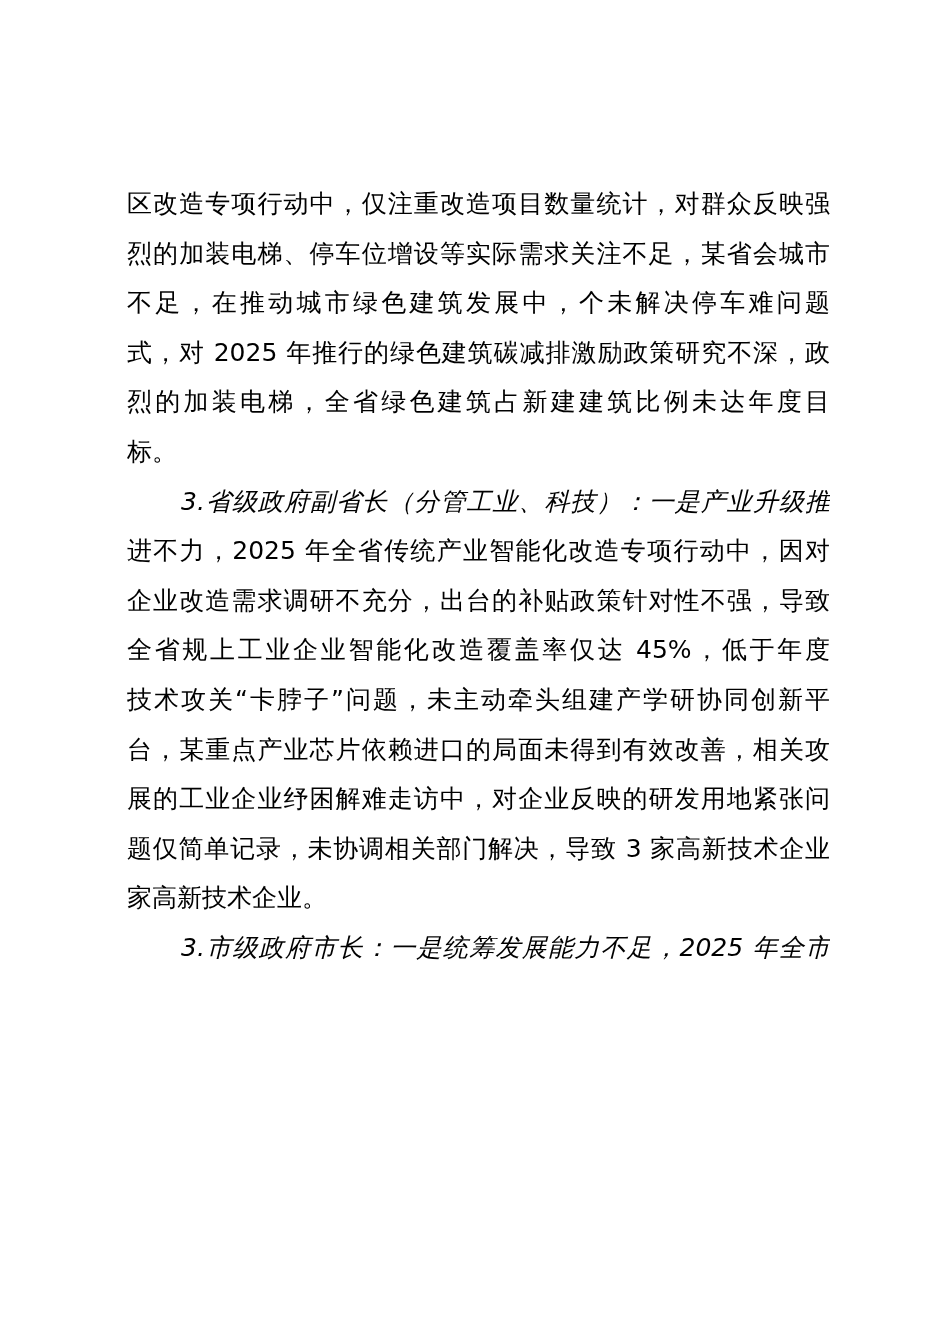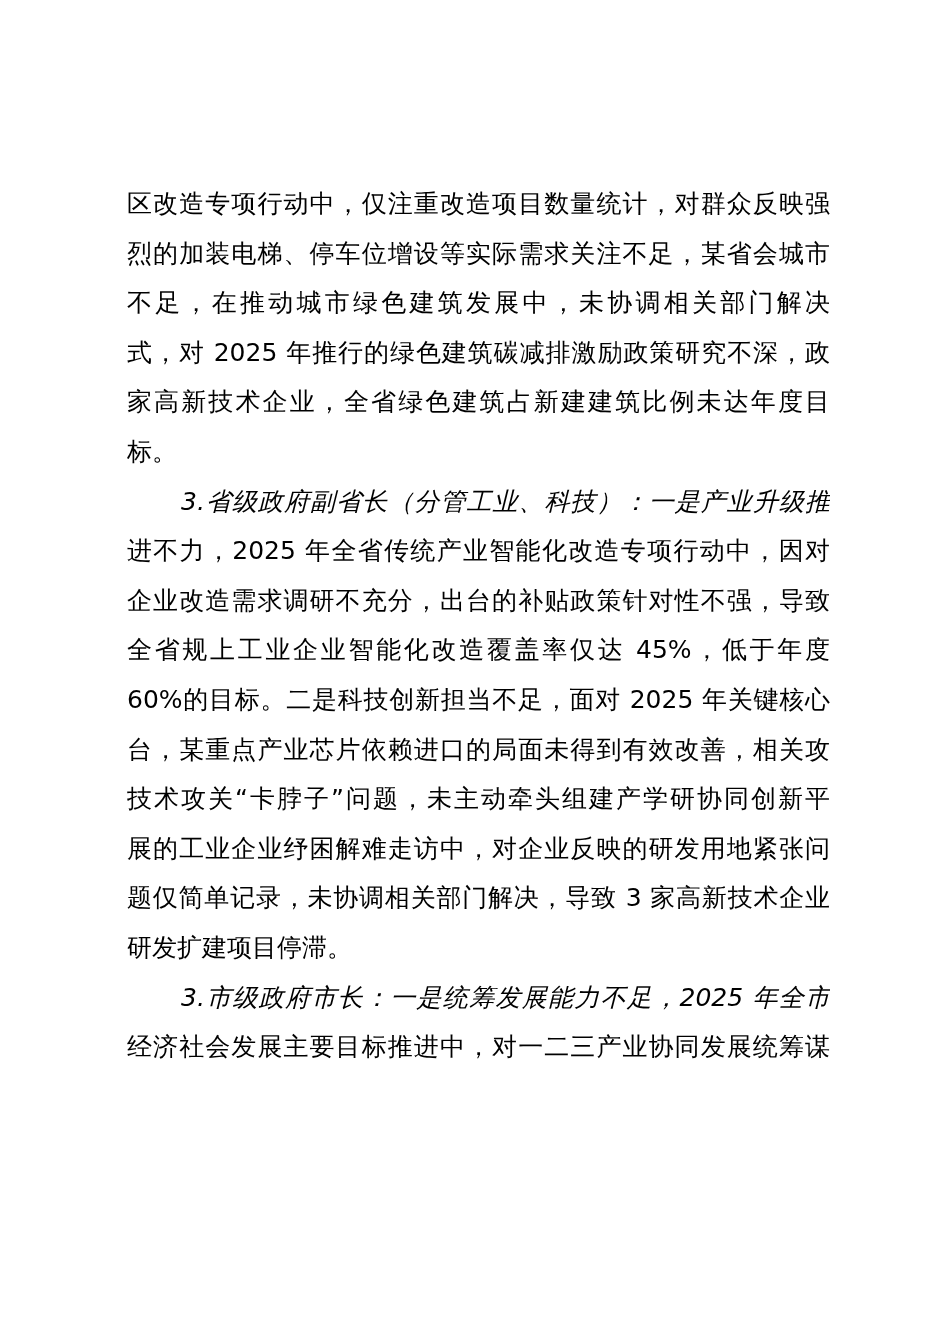--- a/index.html
+++ b/index.html
@@ -45,35 +45,33 @@
   }
 </style>
 </head>
 <body style="background: rgb(255, 255, 255);">
 
 <div class="page">
   <div class="text-block" style="color: rgb(0, 0, 0);">
       <div class="paragraph">
         <div class="line">区改造专项行动中，仅注重改造项目数量统计，对群众反映强</div>
         <div class="line">烈的加装电梯、停车位增设等实际需求关注不足，某省会城市</div>
-        <div class="line">不足，在推动城市绿色建筑发展中，未协调相关部门解决</div>
+        <div class="line">不足，在推动城市绿色建筑发展中，个未解决停车难问题</div>
         <div class="line">式，对 2025 年推行的绿色建筑碳减排激励政策研究不深，政</div>
-        <div class="line">家高新技术企业，全省绿色建筑占新建建筑比例未达年度目</div>
+        <div class="line">烈的加装电梯，全省绿色建筑占新建建筑比例未达年度目</div>
         <div class="line para-end">标。</div>
       </div>
       <div class="paragraph">
         <div class="line indent">3.省级政府副省长（分管工业、科技）：一是产业升级推</div>
         <div class="line">进不力，2025 年全省传统产业智能化改造专项行动中，因对</div>
         <div class="line">企业改造需求调研不充分，出台的补贴政策针对性不强，导致</div>
         <div class="line">全省规上工业企业智能化改造覆盖率仅达 45%，低于年度</div>
-        <div class="line">60%的目标。二是科技创新担当不足，面对 2025 年关键核心</div>
+        <div class="line">技术攻关“卡脖子”问题，未主动牵头组建产学研协同创新平</div>
         <div class="line">台，某重点产业芯片依赖进口的局面未得到有效改善，相关攻</div>
-        <div class="line">技术攻关“卡脖子”问题，未主动牵头组建产学研协同创新平</div>
         <div class="line">展的工业企业纾困解难走访中，对企业反映的研发用地紧张问</div>
         <div class="line">题仅简单记录，未协调相关部门解决，导致 3 家高新技术企业</div>
-        <div class="line para-end">研发扩建项目停滞。</div>
+        <div class="line para-end">家高新技术企业。</div>
       </div>
       <div class="paragraph">
         <div class="line indent">3.市级政府市长：一是统筹发展能力不足，2025 年全市</div>
-        <div class="line">经济社会发展主要目标推进中，对一二三产业协同发展统筹谋</div>
       </div>
     </div>
 </div>
 
 </body></html>

